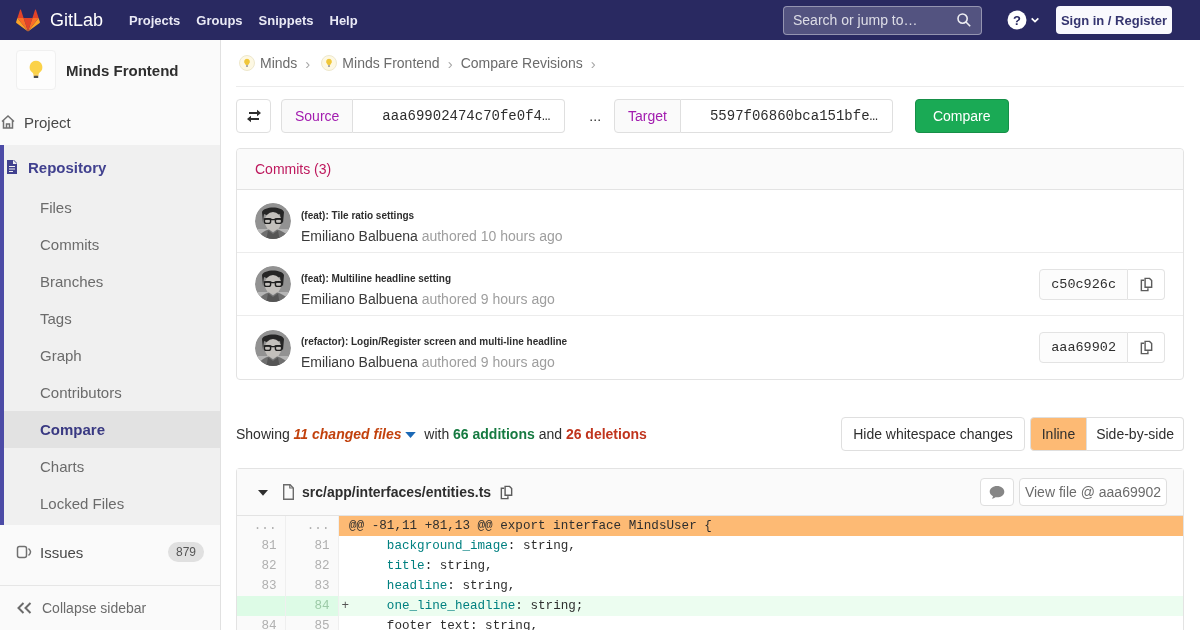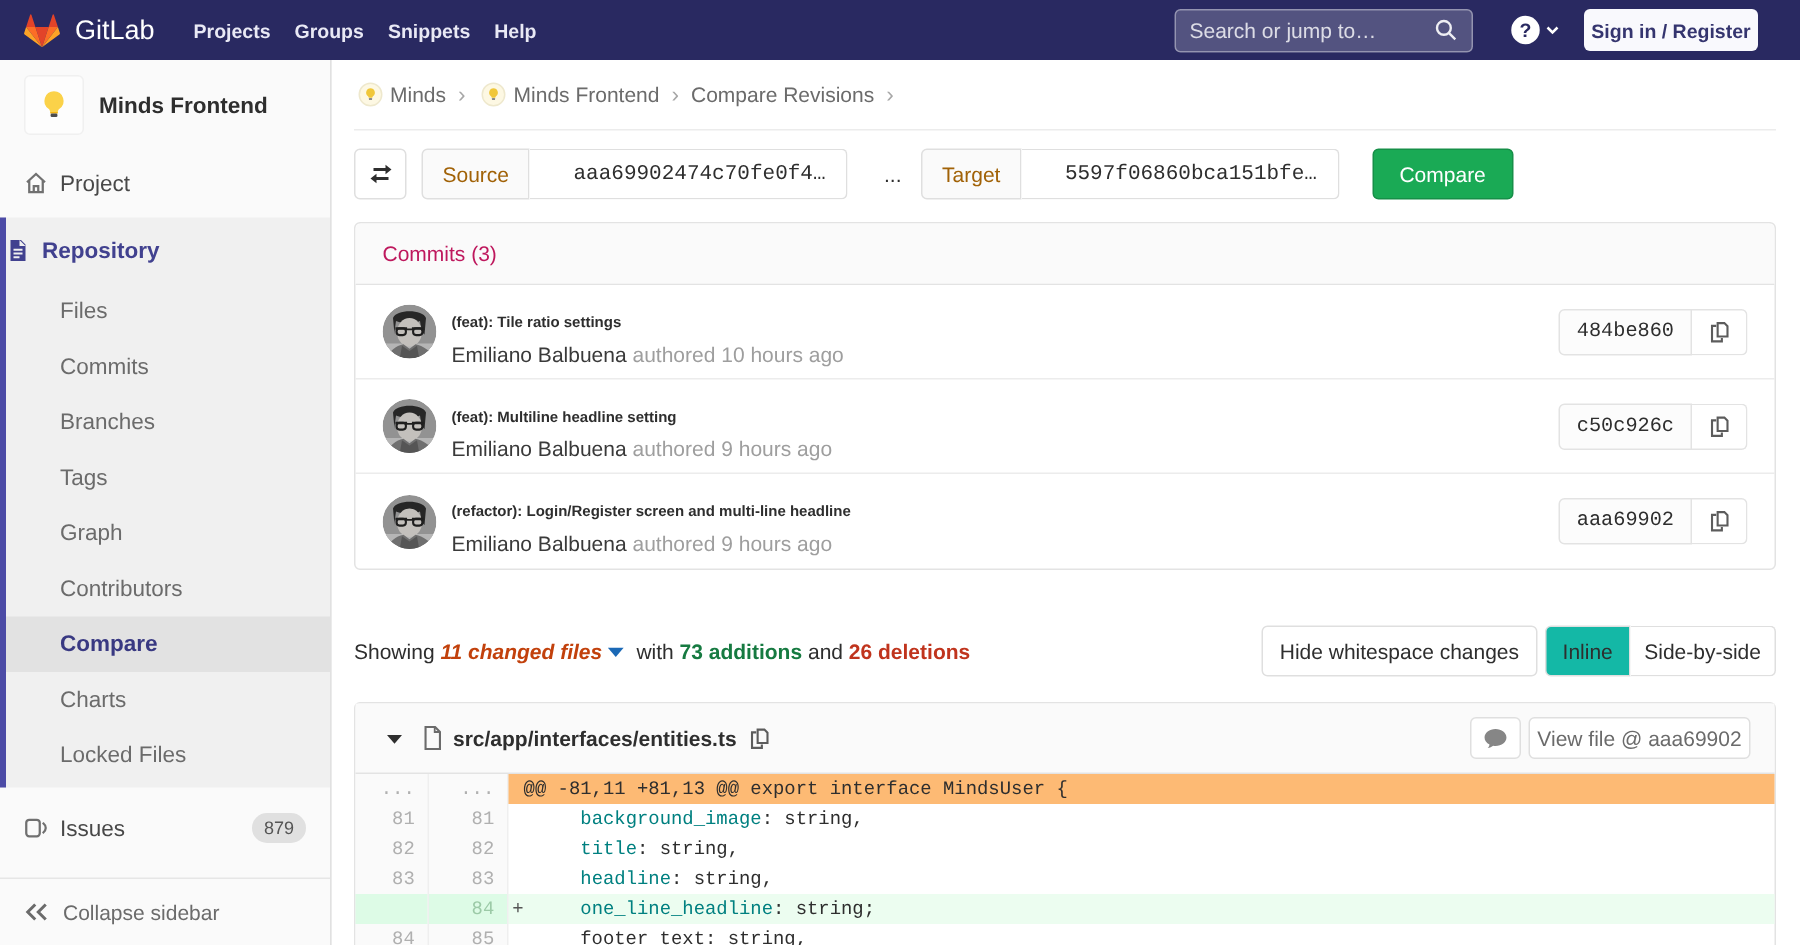--- a/index.html
+++ b/index.html
@@ -20,21 +20,21 @@
 .help-ic { display:flex; align-items:center; margin:0 0 0 25px; }
 .signin { width:116px; height:28px; background:#f9f9fd; color:#35356f; font-weight:700; font-size:13px;
   border-radius:4px; display:flex; align-items:center; justify-content:center; margin:0 28px 0 16px; }
 
 .sidebar { position:fixed; top:40px; left:0; width:221px; height:590px; background:#fafafa;
   border-right:1px solid #e1e1e1; z-index:20; display:flex; flex-direction:column; }
 .proj-head { display:flex; align-items:center; padding:0 16px; height:60px; }
 .proj-avatar { width:40px; height:40px; border-radius:4px; background:#fdfdfd; border:1px solid #f0f0f0;
   display:flex; align-items:center; justify-content:center; flex:none; }
 .proj-name { font-size:15px; font-weight:700; color:#2e2e2e; margin-left:10px; }
-.side-item { display:flex; align-items:center; height:44px; padding-left:16px; color:#484848; font-size:15px; }
+.side-item { display:flex; align-items:center; height:44px; color:#484848; font-size:15px; }
 .side-item .ic { width:16px; height:16px; margin-right:8px; display:flex; flex:none; }
 .sec-repo { background:#f0f0f0; border-left:4px solid #4c4ba6; padding-bottom:3px; margin-top:1px; }
 .sec-repo .side-item { padding-left:0; }
 .repo-title { color:#41418f; font-weight:700; }
 .sub-item { display:block; padding:9px 16px 9px 36px; font-size:15px; color:#6b6b6b; height:37px; line-height:19px; }
 .sub-active { background:#e2e2e2; color:#393982; font-weight:700; }
 .issues-row { display:flex; align-items:center; height:46px; padding:0 16px; margin-top:4px; font-size:15px; color:#484848; }
 .issues-row .ic { width:16px; height:16px; margin-right:8px; display:flex; flex:none; }
 .badge { margin-left:auto; background:#e0e0e0; color:#555; border-radius:10px; font-size:12px; padding:3px 8px; }
 .collapse { margin-top:auto; border-top:1px solid #e6e6e6; display:flex; align-items:center;
@@ -48,21 +48,21 @@
   display:flex; align-items:center; justify-content:center; margin:0 5px 0 3px; flex:none; }
 .breadcrumbs .sep { color:#a7a7a7; margin:0 8px; font-size:15px; }
 .breadcrumbs .last { color:#2e2e2e; font-weight:700; font-size:12px; letter-spacing:-0.65px; }
 
 .compare-form { display:flex; align-items:center; margin-top:12px; height:34px; }
 .btn { border:1px solid #dfdfdf; background:#fff; border-radius:4px; font-size:14px; color:#2e2e2e;
   display:inline-flex; align-items:center; justify-content:center; }
 .swap-btn { width:35px; height:34px; margin-right:10px; flex:none; }
 .igroup { display:flex; height:34px; }
 .igroup .label { background:#fafafa; border:1px solid #dfdfdf; border-radius:4px 0 0 4px;
-  display:flex; align-items:center; padding:0 13px; font-size:14px; color:#a16207; }
+  display:flex; align-items:center; padding:0 13px; font-size:14px; color:#a21caf; }
 .igroup .field { width:212px; border:1px solid #dfdfdf; border-left:0; border-radius:0 4px 4px 0;
   display:flex; align-items:center; justify-content:flex-end; padding:0 14px 0 0; font-family:"Liberation Mono", monospace; font-size:14px; color:#2e2e2e; background:#fff;}
 .dots { margin:0 13px 0 24px; color:#2e2e2e; font-size:14px; }
 .compare-btn { height:34px; background:#1aaa55; border:1px solid #168f48; color:#fff; font-size:14px;
   border-radius:4px; padding:0 17px; display:flex; align-items:center; margin-left:22px; }
 
 .panel { border:1px solid #e3e3e3; border-radius:4px; margin-top:15px; }
 .panel-head { background:#fafafa; border-bottom:1px solid #e3e3e3; border-radius:4px 4px 0 0;
   height:41px; display:flex; align-items:center; padding:0 18px; font-size:14px; color:#be185d; }
 .commit { display:flex; align-items:center; padding:0 18px; border-bottom:1px solid #ececec; height:63px;}
@@ -80,21 +80,21 @@
 
 .showing { display:flex; align-items:center; margin-top:37px; font-size:14px; color:#2e2e2e; height:34px; }
 .showing b.blue { color:#c2410c;font-style:italic; }
 .showing b.green { color:#167a41; }
 .showing b.red { color:#c0341d; }
 .showing .right { margin-left:auto; display:flex; }
 .ws-btn { height:34px; padding:0 11px; font-size:14px; }
 .seg-group { display:flex; margin-left:5px; }
 .seg { height:34px; padding:0 11px; font-size:14px; border:1px solid #dfdfdf; background:#fff;
   display:flex; align-items:center; color:#2e2e2e; }
-.seg.first { border-radius:4px 0 0 4px; background:#14b8a6; }
+.seg.first { border-radius:4px 0 0 4px; background:#fdba74; }
 .seg.last { border-radius:0 4px 4px 0; border-left:0; padding:0 9px; }
 
 .diff-panel { border:1px solid #e3e3e3; border-radius:4px 4px 0 0; margin-top:17px; border-bottom:0; }
 .diff-head { display:flex; align-items:center; padding:0 16px; border-bottom:1px solid #e3e3e3; background:#fafafa; height:47px;}
 .diff-head .caret { margin-left:5px; flex:none; }
 .diff-path { font-weight:700; font-size:14px; color:#2e2e2e; margin-left:7px; }
 .diff-head .copy-ic { margin-left:8px; display:flex; }
 .diff-head .right { margin-left:auto; display:flex; }
 .cmt-btn { width:34px; height:28px; }
 .viewfile-btn { height:28px; width:148px; color:#6b6b6b; font-size:14px; margin-left:5px; }
@@ -269,29 +269,20 @@
               <rect x="9.4" y="15.8" width="6.2" height="4.6" rx="2" fill="none" stroke="#1f1f1f" stroke-width="1.4"></rect>
               <rect x="20.4" y="15.8" width="6.2" height="4.6" rx="2" fill="none" stroke="#1f1f1f" stroke-width="1.4"></rect>
               <path fill="#6f6f6f" d="M4 36c0-5 5-8.5 10-9.5l4 3 4-3c5 1 10 4.5 14 9.5z"></path>
               <path fill="#555" d="M13 27.5l5 3.5 5-3.5 1.5 8.5h-13z"></path>
             </g>
           </svg></div>
       <div class="commit-info">
         <div class="commit-title">(feat): Tile ratio settings</div>
         <div class="commit-meta">Emiliano Balbuena <span class="time">authored 10 hours ago</span></div>
       </div>
-      <div class="commit-right">
-        <div class="sha-box">484be860</div>
-        <div class="copy-btn">
-            <svg width="15" height="15" viewBox="0 0 16 16">
-              <path fill="none" stroke="#5c5c5c" stroke-width="1.5" d="M5.5 3.5h-3v11h7v-2.5"></path>
-              <path fill="none" stroke="#5c5c5c" stroke-width="1.5" d="M6.5 1.5h4.8l2.2 2.2v7.3h-7z"></path>
-            </svg>
-          </div>
-      </div>
     </div>
     <div class="commit">
       <div class="avatar"><svg width="36" height="36" viewBox="0 0 36 36">
             <defs>
               <clipPath id="av">
                 <circle cx="18" cy="18" r="18"></circle>
               </clipPath>
             </defs>
             <g clip-path="url(#av)">
               <rect width="36" height="36" fill="#929292"></rect>
@@ -354,21 +345,21 @@
     </div>
   </div>
 
   <div class="showing">
     <span>Showing&nbsp;</span>
       <b class="blue">11 changed files&nbsp;</b>
     <svg width="11" height="7" viewBox="0 0 12 8" style="margin-right:4px">
         <path fill="#1b69b6" d="M0 1h12L6 8z"></path>
       </svg>
     <span>&nbsp;with&nbsp;</span>
-      <b class="green">73 additions</b>
+      <b class="green">66 additions</b>
       <span>&nbsp;and&nbsp;</span>
       <b class="red">26 deletions</b>
     <span class="right">
       <span class="btn ws-btn">Hide whitespace changes</span>
       <span class="seg-group">
           <span class="seg first">Inline</span>
           <span class="seg last">Side-by-side</span>
         </span>
     </span>
   </div>

